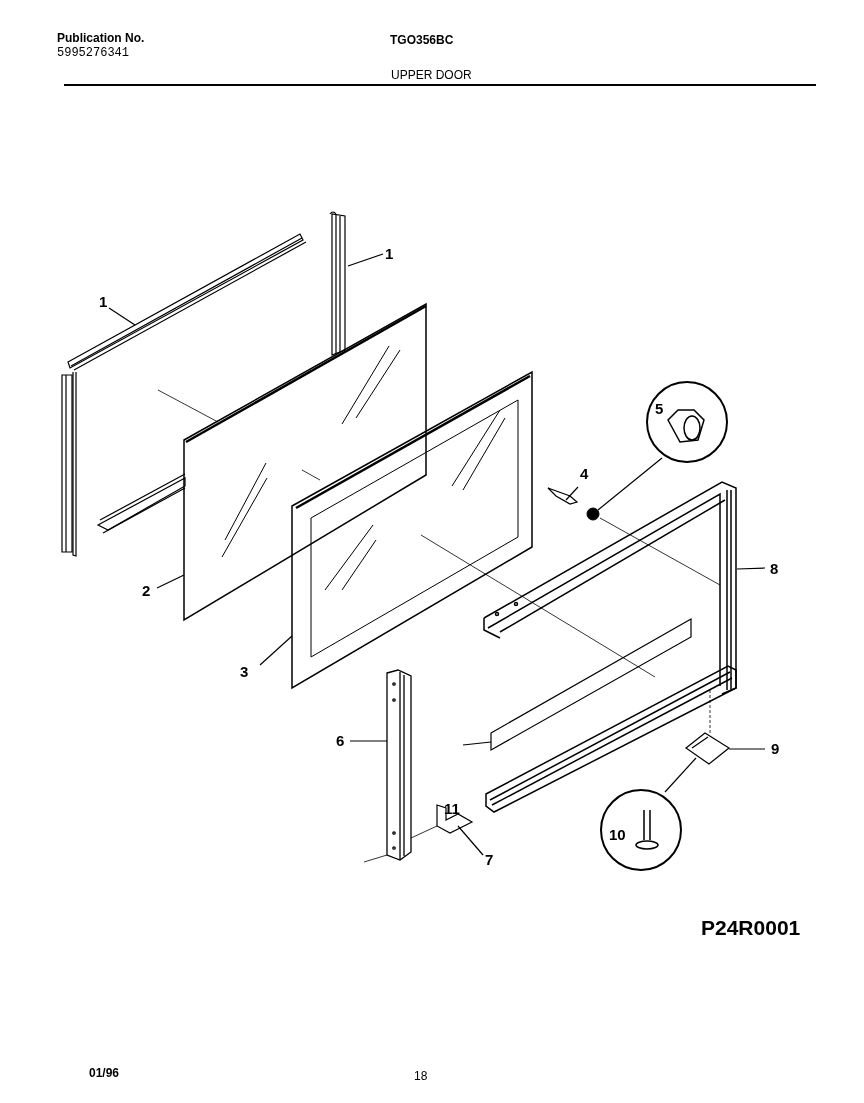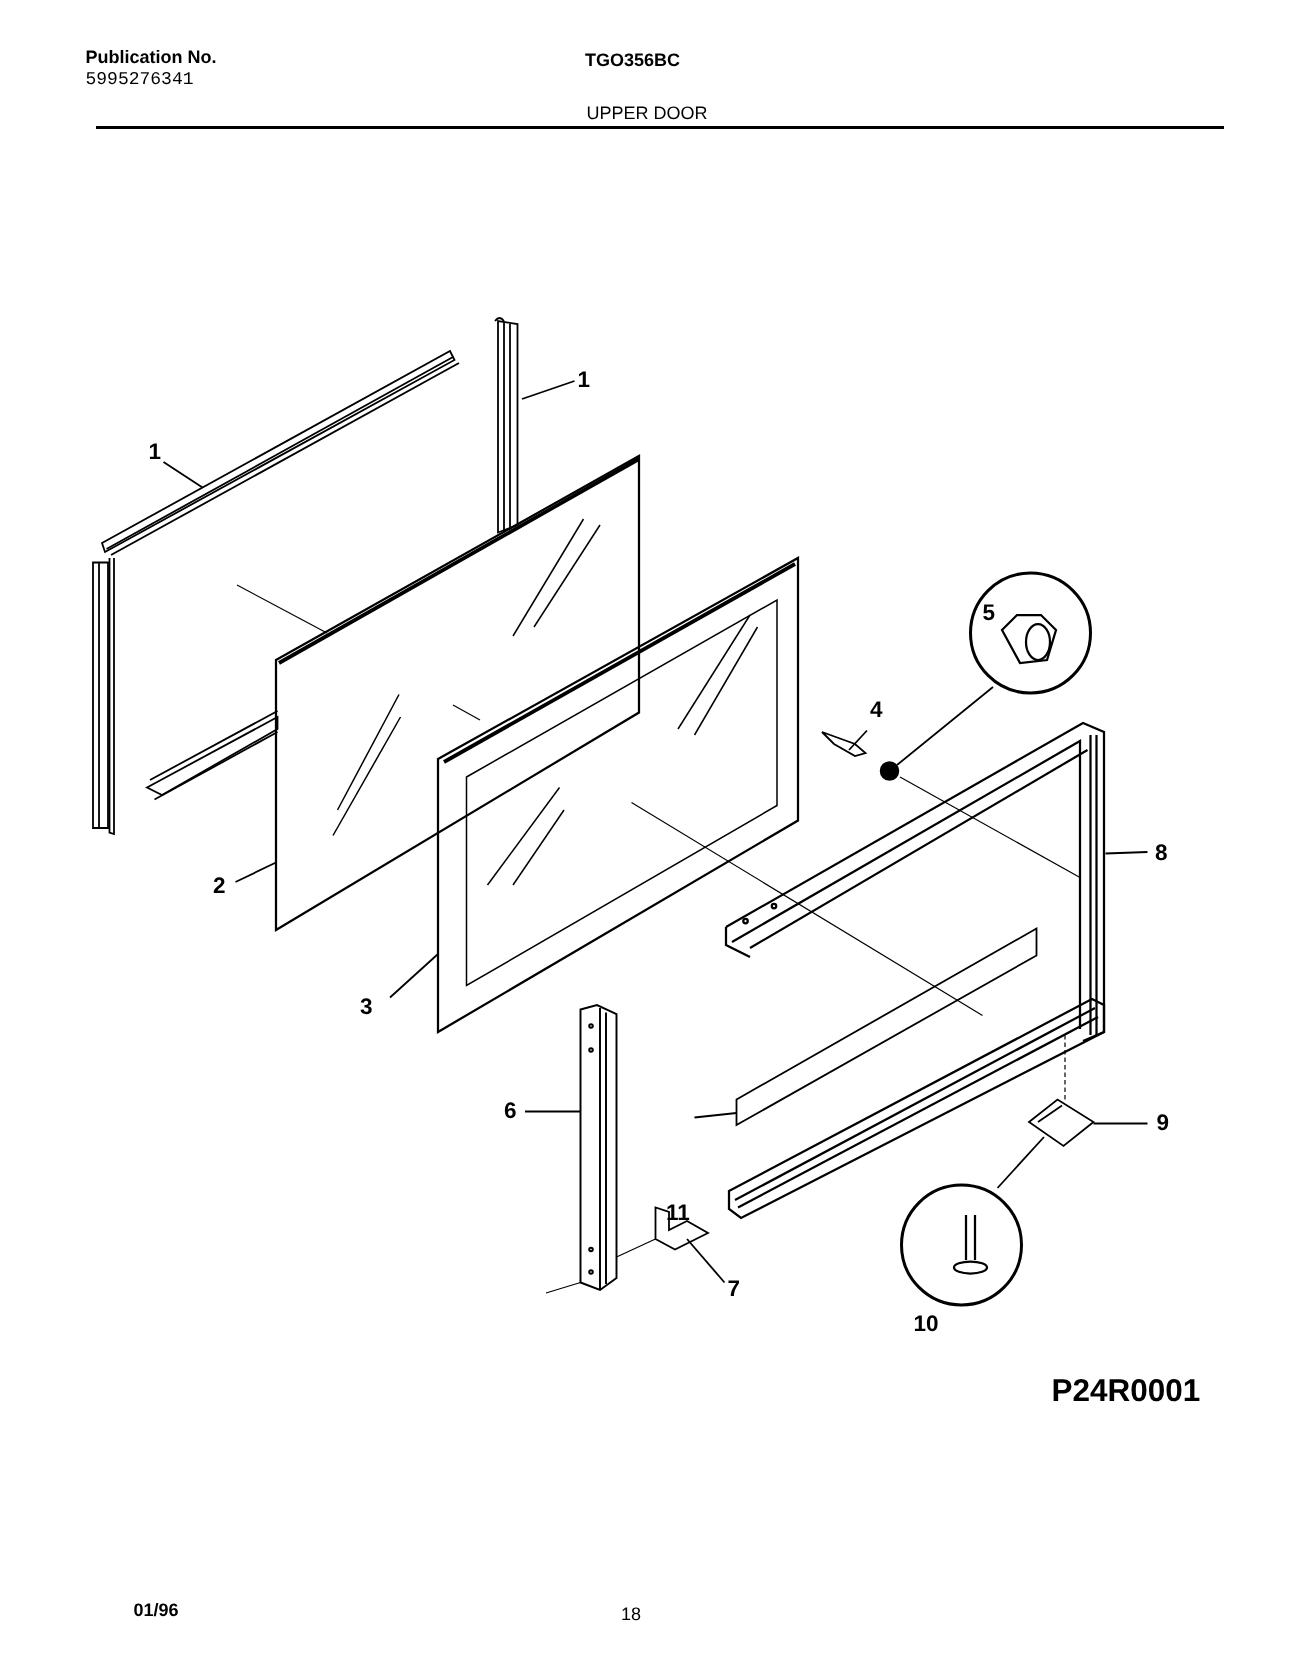--- a/index.html
+++ b/index.html
@@ -148,19 +148,19 @@
 <div class="t callout" style="left:99px;top:293px;">1</div>
 <div class="t callout" style="left:385px;top:245px;">1</div>
 <div class="t callout" style="left:142px;top:582px;">2</div>
 <div class="t callout" style="left:240px;top:663px;">3</div>
 <div class="t callout" style="left:580px;top:465px;">4</div>
 <div class="t callout" style="left:655px;top:400px;">5</div>
 <div class="t callout" style="left:336px;top:732px;">6</div>
 <div class="t callout" style="left:485px;top:851px;">7</div>
 <div class="t callout" style="left:770px;top:560px;">8</div>
 <div class="t callout" style="left:771px;top:740px;">9</div>
-<div class="t callout" style="left:609px;top:874px;">10</div>
+<div class="t callout" style="left:609px;top:826px;">10</div>
 <div class="t callout" style="left:444px;top:764px;margin-top:36px;">11</div>
 
 <div class="t" style="left:701px;top:916px;font-size:21px;font-weight:bold;">P24R0001</div>
 
 <div class="t" style="left:57px;top:1066px;font-size:12px;font-weight:bold;margin-left:32px;">01/96</div>
 <div class="t" style="left:414px;top:1069px;font-size:12px;font-weight:normal;">18</div>
 
 </body></html>

